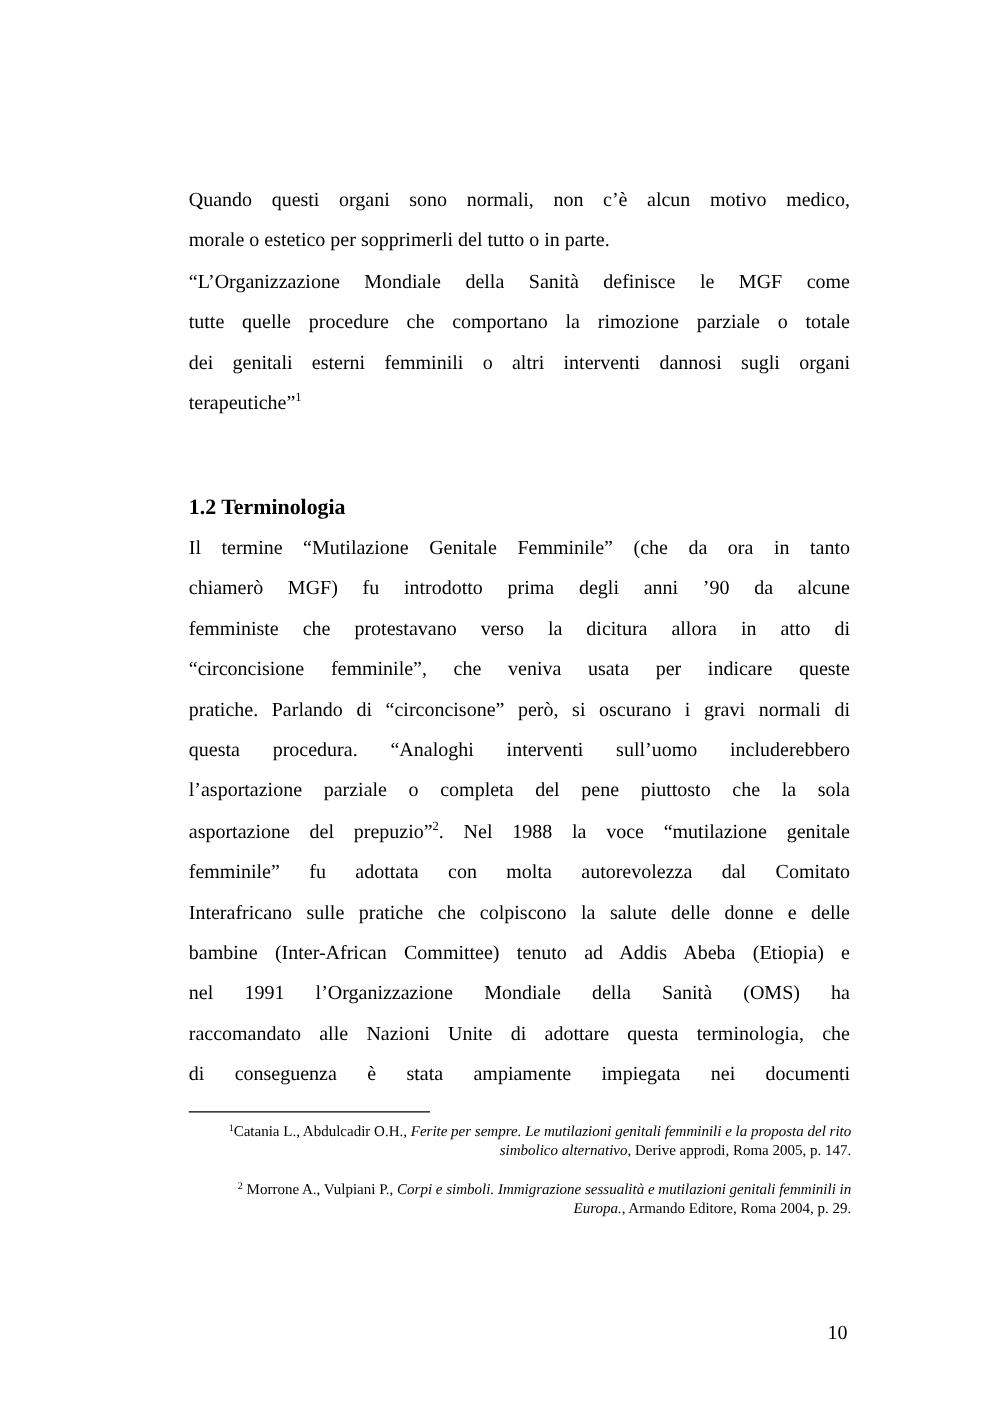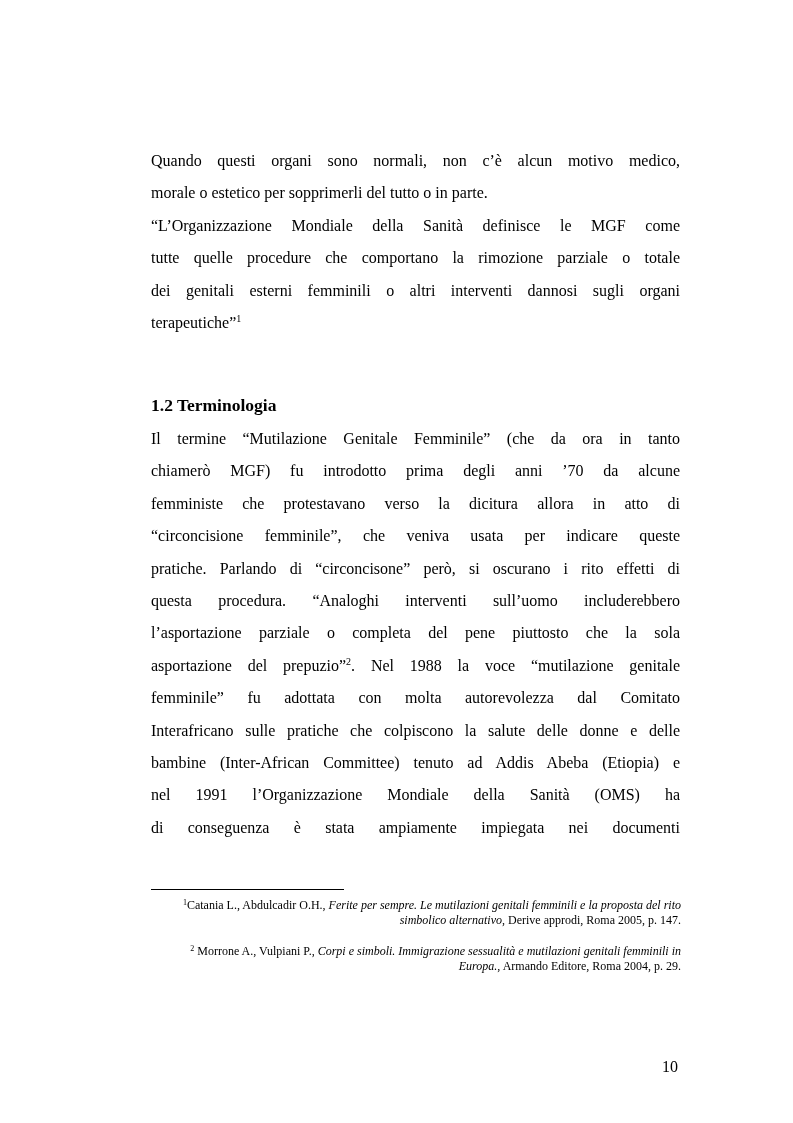--- a/index.html
+++ b/index.html
@@ -46,31 +46,32 @@
     <span class="line">“L’Organizzazione Mondiale della Sanità definisce le MGF come</span>
     <span class="line">tutte quelle procedure che comportano la rimozione parziale o totale</span>
     <span class="line">dei genitali esterni femminili o altri interventi dannosi sugli organi</span>
     <span class="line last"><span>terapeutiche”</span><sup>1</sup></span>
   </div>
 
   <div class="heading">1.2 Terminologia</div>
 
   <div class="text-block" style="top:423px;">
     <span class="line">Il termine “Mutilazione Genitale Femminile” (che da ora in tanto</span>
-    <span class="line">chiamerò MGF) fu introdotto prima degli anni ’70 da alcune</span>
+    <span class="line">chiamerò MGF) fu introdotto prima degli anni ’90 da alcune</span>
     <span class="line">femministe che protestavano verso la dicitura allora in atto di</span>
     <span class="line">“circoncisione femminile”, che veniva usata per indicare queste</span>
-    <span class="line">pratiche. Parlando di “circoncisone” però, si oscurano i rito effetti di</span>
+    <span class="line">pratiche. Parlando di “circoncisone” però, si oscurano i gravi normali di</span>
     <span class="line">questa procedura. “Analoghi interventi sull’uomo includerebbero</span>
     <span class="line">l’asportazione parziale o completa del pene piuttosto che la sola</span>
     <span class="line"><span>asportazione del prepuzio”</span><sup>2</sup><span>.  Nel 1988 la voce “mutilazione genitale</span></span>
     <span class="line">femminile” fu adottata con molta autorevolezza dal Comitato</span>
     <span class="line">Interafricano sulle pratiche che colpiscono la salute delle donne e delle</span>
     <span class="line">bambine (Inter-African Committee) tenuto ad Addis Abeba (Etiopia) e</span>
     <span class="line">nel 1991 l’Organizzazione Mondiale della Sanità (OMS) ha</span>
+    <span class="line">raccomandato alle Nazioni Unite di adottare questa terminologia, che</span>
     <span class="line">di conseguenza è stata ampiamente impiegata nei documenti</span>
   </div>
 
   <div class="rule"></div>
 
   <div class="fn" style="top:898px;">
     <sup>1</sup><span>Catania L., Abdulcadir O.H., </span><i>Ferite per sempre. Le mutilazioni genitali femminili e la proposta del rito simbolico alternativo</i><span>, Derive approdi, Roma 2005, p. 147.</span>
   </div>
 
   <div class="fn" style="top:944px;">

